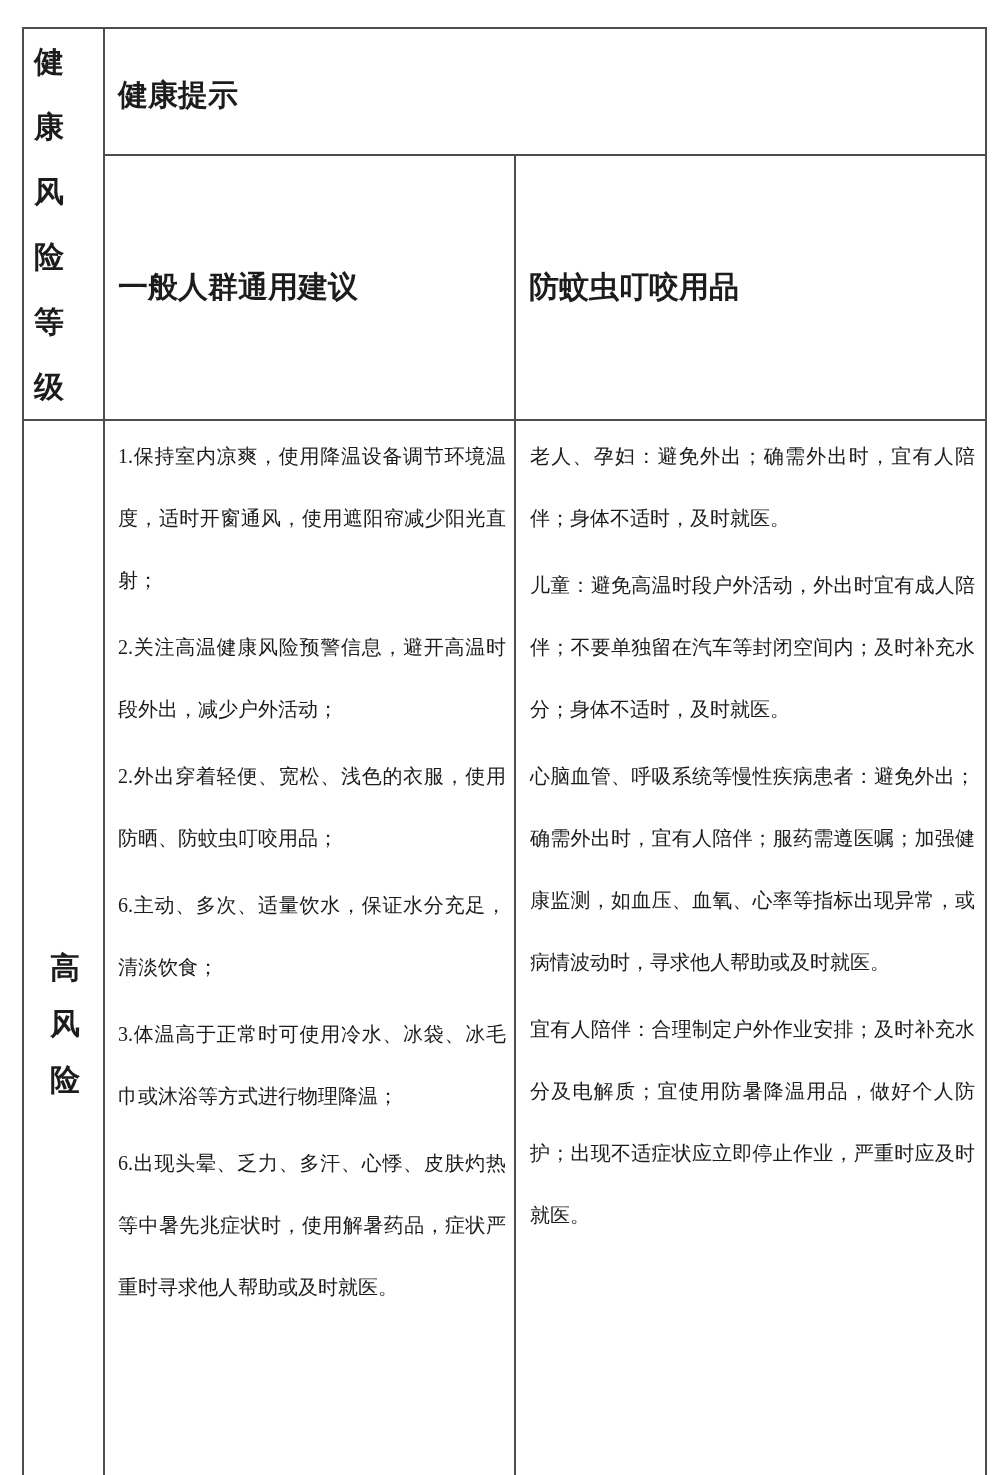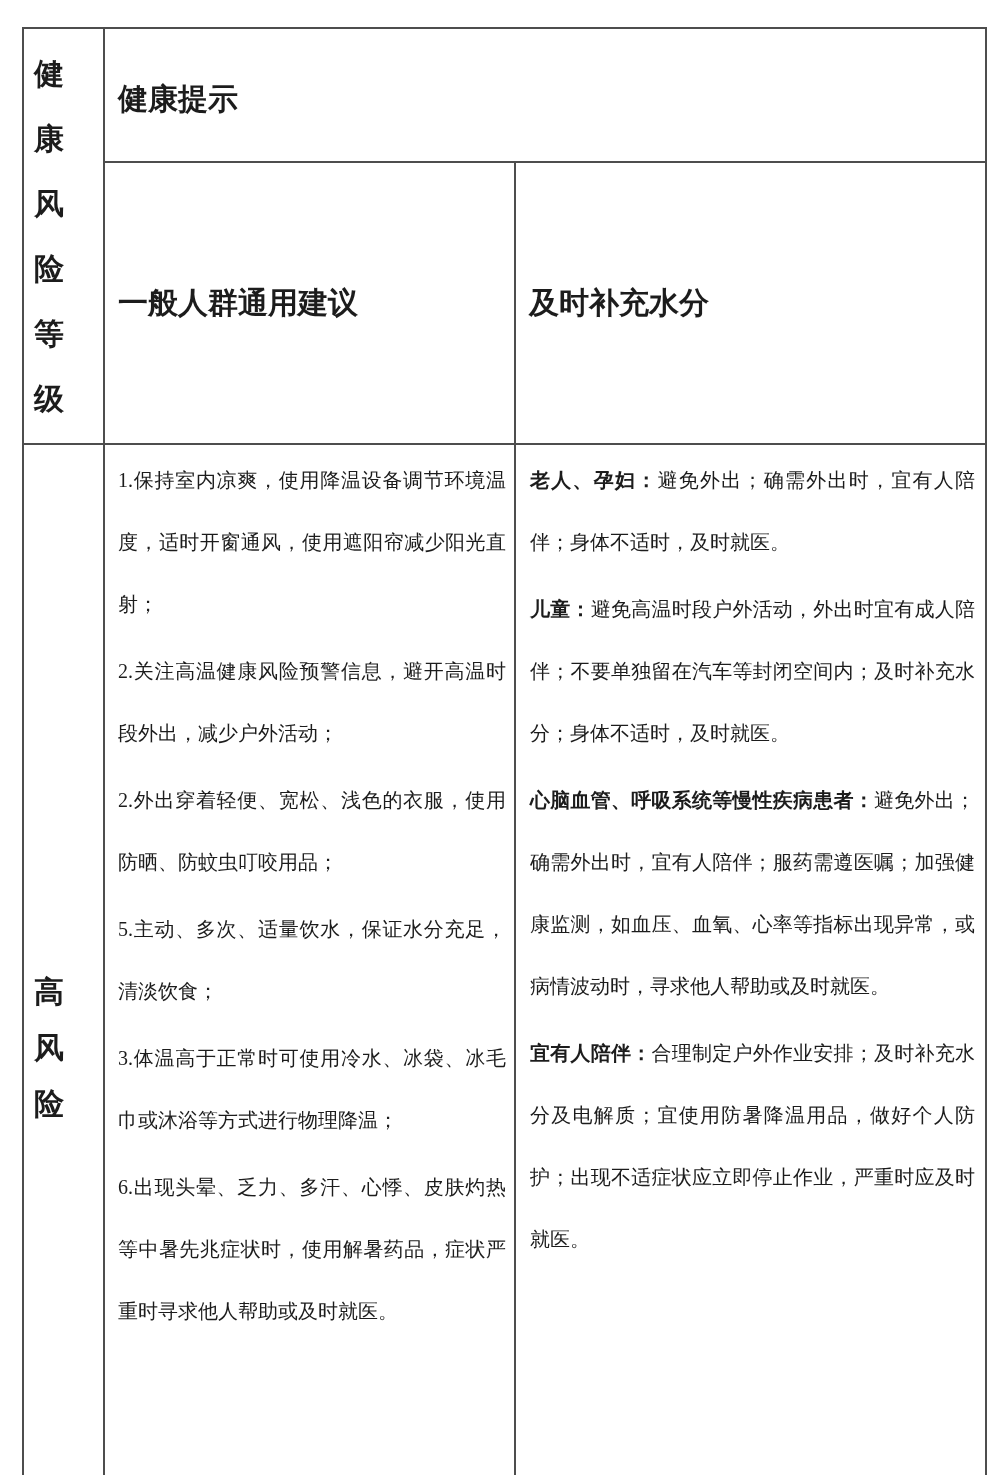--- a/index.html
+++ b/index.html
@@ -28,21 +28,21 @@
   col.c-key     { width: 471px; }
 
   
   .hdr {
     font-family: "Liberation Sans", "DejaVu Sans", sans-serif;
     font-weight: bold;
     font-size: 30px;
   }
   td.risk-head {
     vertical-align: middle;
-    padding: 12px 10px;
+    padding: 0 10px;
   }
   td.risk-head .vlabel {
     line-height: 65px;
     word-break: break-all;
     text-align: justify;
     text-align-last: justify;
   }
   td.tips-head {
     vertical-align: middle;
     height: 63px;
@@ -60,35 +60,36 @@
     vertical-align: middle;
     padding: 0 10px;
   }
   td.risk-cell .vlabel {
     font-family: "Liberation Sans", "DejaVu Sans", sans-serif;
     font-weight: bold;
     font-size: 30px;
     line-height: 56px;
     word-break: break-all;
     text-align: justify;
+    margin-left: 16px;
   }
   td.general-cell { padding: 4px 8px 0 13px; }
   td.key-cell     { padding: 4px 10px 0 14px; }
 
   .para {
     margin: 0;
     font-size: 20px;
     line-height: 62px;
     text-align: justify;
     text-justify: inter-character;
     word-break: break-all;
   }
   .para + .para { margin-top: 5px; }
   .para b {
-    font-weight: bold;
+    font-weight: normal;
   }
 </style>
 </head>
 <body style="background: rgb(255, 255, 255); color: rgb(28, 28, 28);">
 
 <table class="advisory-table" style="border-color: rgb(77, 77, 77);">
   <colgroup>
     <col class="c-risk">
     <col class="c-general">
     <col class="c-key">
@@ -100,32 +101,32 @@
     </td>
     <td class="tips-head hdr" colspan="2" style="border-color: rgb(77, 77, 77);">
       <span>健康提示</span>
     </td>
   </tr>
   <tr>
     <td class="col-head hdr" style="border-color: rgb(77, 77, 77);">
       <span>一般人群通用建议</span>
     </td>
     <td class="col-head hdr" style="border-color: rgb(77, 77, 77);">
-      <span>及时补充水分</span>
+      <span>防蚊虫叮咬用品</span>
     </td>
   </tr>
   <tr class="body-row">
     <td class="risk-cell" style="border-color: rgb(77, 77, 77);">
       <div class="vlabel">高风险</div>
     </td>
     <td class="general-cell" style="border-color: rgb(77, 77, 77);">
           <p class="para">1.保持室内凉爽，使用降温设备调节环境温度，适时开窗通风，使用遮阳帘减少阳光直射；</p>
           <p class="para">2.关注高温健康风险预警信息，避开高温时段外出，减少户外活动；</p>
           <p class="para">2.外出穿着轻便、宽松、浅色的衣服，使用防晒、防蚊虫叮咬用品；</p>
-          <p class="para">5.主动、多次、适量饮水，保证水分充足，清淡饮食；</p>
+          <p class="para">6.主动、多次、适量饮水，保证水分充足，清淡饮食；</p>
           <p class="para">3.体温高于正常时可使用冷水、冰袋、冰毛巾或沐浴等方式进行物理降温；</p>
           <p class="para">6.出现头晕、乏力、多汗、心悸、皮肤灼热等中暑先兆症状时，使用解暑药品，症状严重时寻求他人帮助或及时就医。</p>
         </td>
     <td class="key-cell" style="border-color: rgb(77, 77, 77);">
           <p class="para"><b>老人、孕妇：</b>避免外出；确需外出时，宜有人陪伴；身体不适时，及时就医。</p>
           <p class="para"><b>儿童：</b>避免高温时段户外活动，外出时宜有成人陪伴；不要单独留在汽车等封闭空间内；及时补充水分；身体不适时，及时就医。</p>
           <p class="para"><b>心脑血管、呼吸系统等慢性疾病患者：</b>避免外出；确需外出时，宜有人陪伴；服药需遵医嘱；加强健康监测，如血压、血氧、心率等指标出现异常，或病情波动时，寻求他人帮助或及时就医。</p>
           <p class="para"><b>宜有人陪伴：</b>合理制定户外作业安排；及时补充水分及电解质；宜使用防暑降温用品，做好个人防护；出现不适症状应立即停止作业，严重时应及时就医。</p>
         </td>
   </tr>

